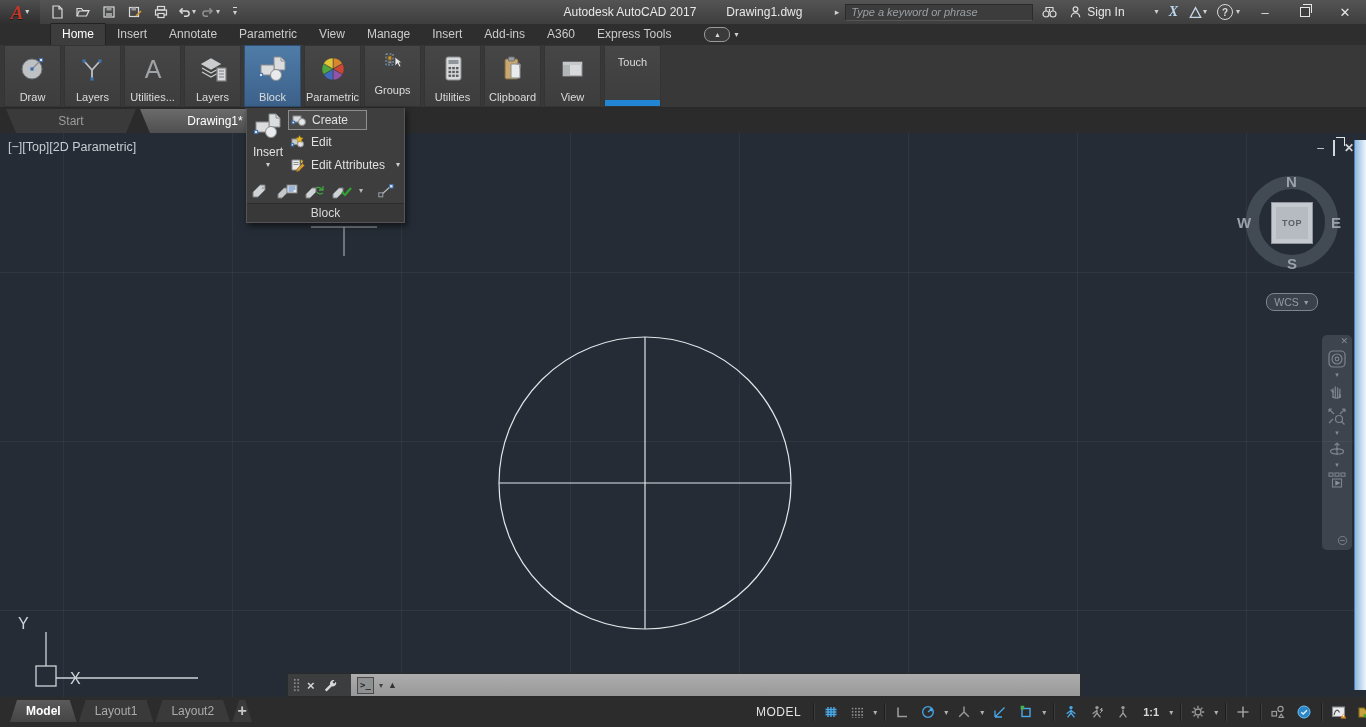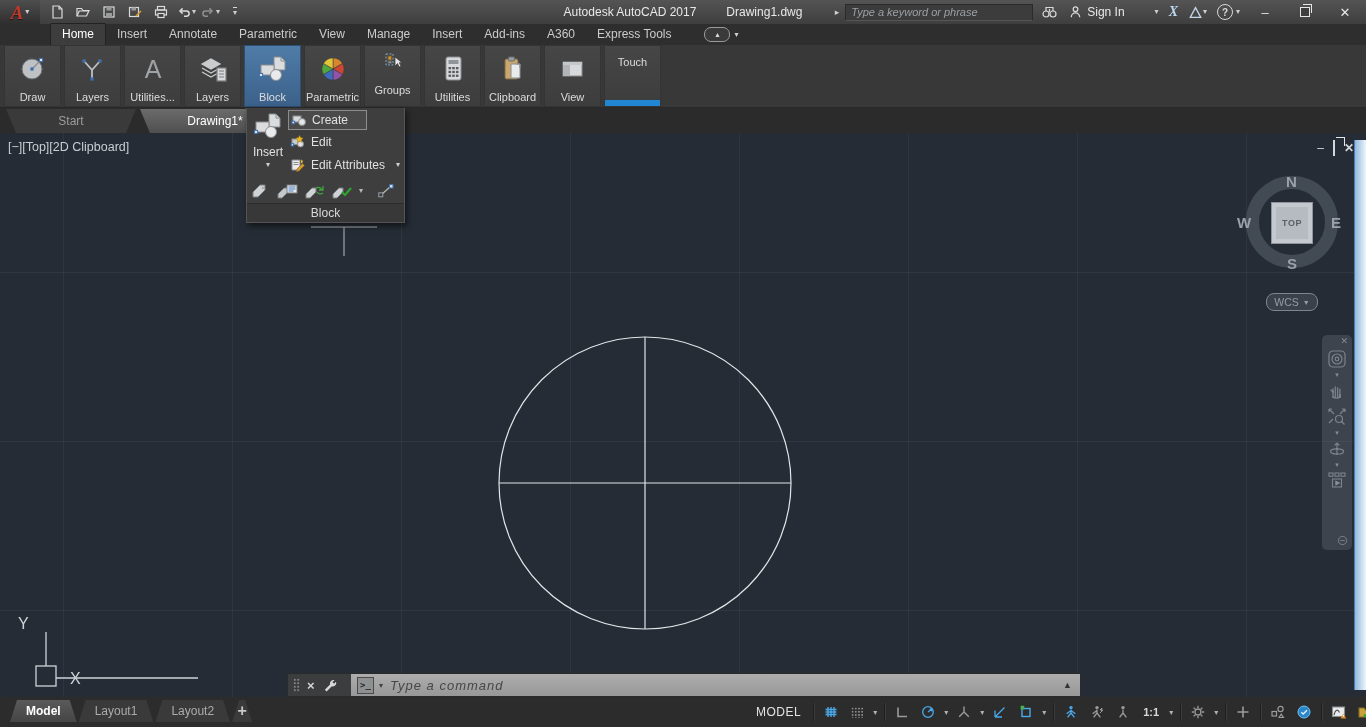--- a/index.html
+++ b/index.html
@@ -476,21 +476,21 @@
         <rect x="13.6" y="2.6" width="3.4" height="3.4" fill="#d8e6f4" stroke="#3f6fae"></rect>
       </svg>
   </div>
   <div id="fly-blockbar">
     <span>Block</span>
   </div>
 </div>
 
 <div id="canvas" class="abs">
 
-  <div id="vp-label" class="abs">[−][Top][2D Clipboard]</div>
+  <div id="vp-label" class="abs">[−][Top][2D Parametric]</div>
 
   <div id="dwg-controls" class="abs">
     <span>–</span>
     <span><span class="restore-glyph" style="background:transparent;border-color:#d3d7db;"></span></span>
     <span style="font-weight:bold;">✕</span>
   </div>
 
   <div id="vc-ring" class="abs"></div>
   <span class="vc-letter abs" style="left:1286px;top:40px;">N</span>
   <span class="vc-letter abs" style="left:1237px;top:81px;">W</span>
@@ -565,21 +565,20 @@
     <div id="cmd-left">
       <span class="grip"></span>
       <span id="cmd-x">×</span>
       <svg width="15" height="15" viewBox="0 0 16 16">
           <path d="M13.5 2.5 a3.6 3.6 0 0 0 -4.9 4.4 L3 12.5 l1.9 1.9 L10.5 8.8 a3.6 3.6 0 0 0 4.4-4.9 l-2.1 2.1 -1.7-1.7 z" fill="#d9d9d9"></path>
         </svg>
     </div>
     <div id="cmd-main">
       <span id="cmd-prompt-btn">&gt;_</span>
       <span class="dk-caret">▾</span>
-      <input id="cmd-input" placeholder="Type a command" style="">
       <span id="cmd-hist">▲</span>
     </div>
   </div>
 </div>
 
 <div id="statusbar" class="abs">
   <div id="layout-tabs">
     <div class="ltab activelt">Model</div>
     <div class="ltab">Layout1</div>
     <div class="ltab">Layout2</div>

